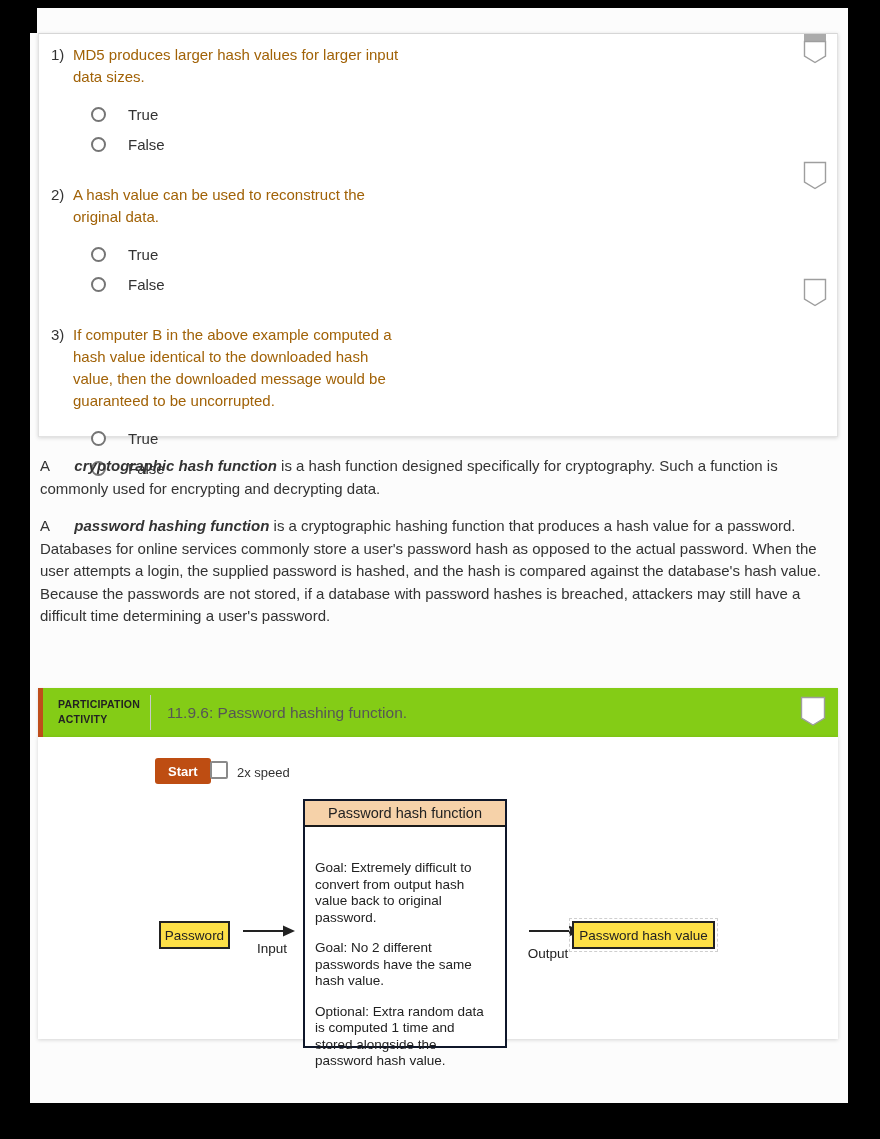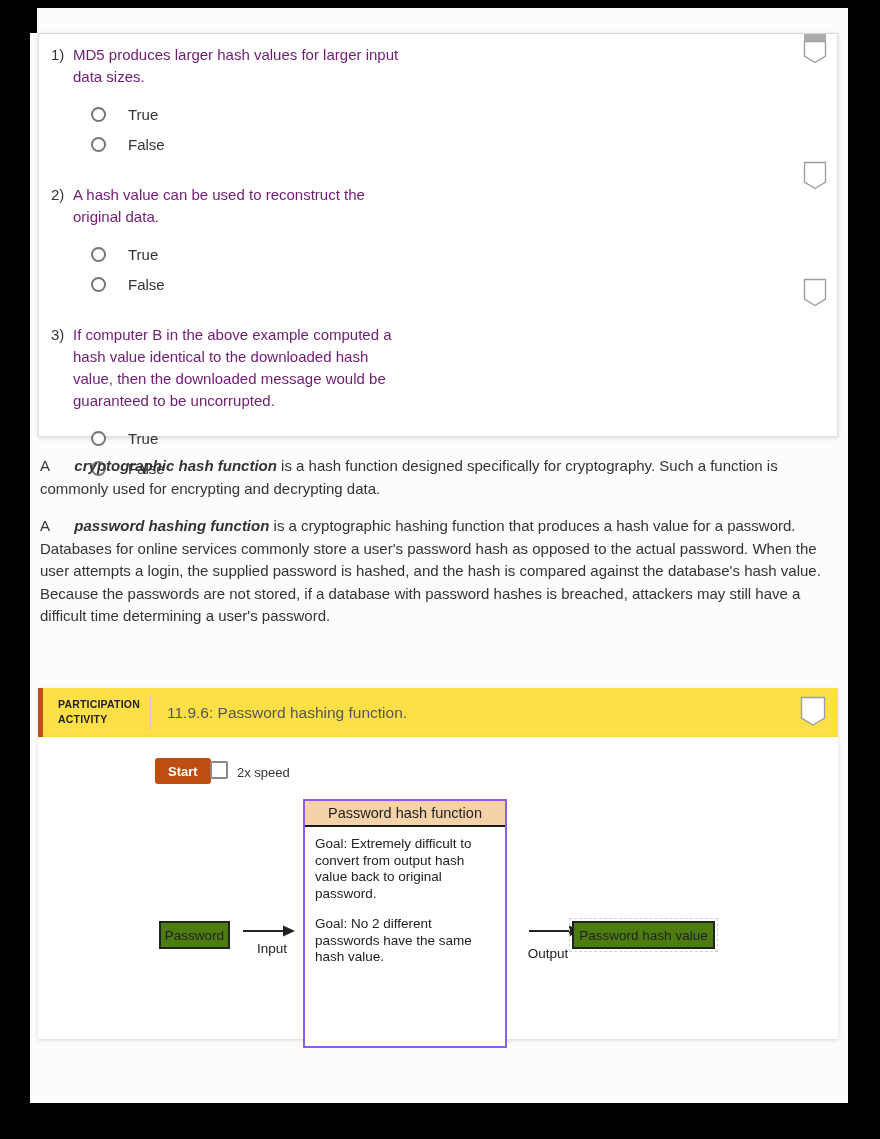--- a/index.html
+++ b/index.html
@@ -19,42 +19,42 @@
 
   
   .question-card {
     position:absolute; left:8px; top:25px; width:800px; height:404px;
     background:#fff; border:1px solid #e2e2e2; border-top-color:#d6d6d6;
     box-shadow:0 1px 4px rgba(0,0,0,0.16);
     padding:10px 0 0 12px;
   }
   .question { display:flex; margin-bottom:25px; }
   .qnum { width:22px; font-size:15px; line-height:22px; color:#333; flex:none; }
-  .qtext { max-width:332px; font-size:15px; line-height:22px; color:#701a75; }
+  .qtext { max-width:332px; font-size:15px; line-height:22px; color:#a16207; }
   .options { margin-top:11px; margin-left:18px; }
   .option { display:flex; align-items:center; height:30px; cursor:pointer; }
   .radio {
     width:15px; height:15px; border:2px solid #757575; border-radius:50%;
     background:#fff; flex:none;
   }
   .option-label { margin-left:22px; font-size:15px; color:#333; }
 
   .flag { position:absolute; right:10px; width:24px; }
   .flag-1 { top:0; }  .flag-2 { top:127px; }  .flag-3 { top:244px; }
 
   
   .section { position:absolute; left:10px; top:447px; width:800px; }
   .section h2 { font-size:17.5px; font-weight:bold; color:#333; margin-bottom:21px; }
   .section p { font-size:15px; line-height:22.5px; color:#333; margin-bottom:15px; }
   .term { font-weight:bold; font-style:italic;margin-left:21px; }
 
   
   .pa-header {
     position:absolute; left:8px; top:680px; width:800px; height:49px;
-    background:#fde047; display:flex; align-items:stretch;
+    background:#84cc16; display:flex; align-items:stretch;
     box-shadow:0 1px 3px rgba(0,0,0,0.12);
   }
   .pa-bar { width:5px; background:#bf4e1b; flex:none; }
   .pa-type {
     margin:9px 0 0 15px; width:92px; font-size:10.5px; font-weight:bold;
     color:#222; line-height:15px; letter-spacing:0.2px; flex:none;
   }
   .pa-divider { width:1px; background:#c9c9c9; margin:7px 0; flex:none; }
   .pa-title { align-self:center; margin-left:16px; font-size:15.5px; color:#565656; }
   .pa-flag { position:absolute; right:12px; top:8px; width:26px; }
@@ -70,31 +70,31 @@
   }
   .speed-box {
     position:absolute; left:172px; top:24px; width:18px; height:18px;
     background:#fff; border:2px solid #8a8a8a; border-radius:2px; cursor:pointer;
   }
   .speed-label { position:absolute; left:199px; top:28px; font-size:13px; color:#333; cursor:pointer; }
 
   
   .func-box {
     position:absolute; left:265px; top:62px; width:204px; height:249px;
-    border:2px solid #8b5cf6; background:#fff;
+    border:2px solid #0f172a; background:#fff;
   }
   .func-head {
     height:26px; background:#f6d2a9; border-bottom:2px solid #1a1a1a;
     display:flex; align-items:center; justify-content:center;
     font-size:14.5px; color:#222;
   }
-  .func-body { padding:9px 10px; font-size:13.5px; line-height:16.5px; color:#222; }
+  .func-body { padding:9px 10px; font-size:13.5px; line-height:16.5px; color:#222;margin-top:24px; }
   .func-body p { margin-bottom:14px; }
   .node-box {
-    position:absolute; height:28px; border:2px solid #222; background:#4d7c0f;
+    position:absolute; height:28px; border:2px solid #222; background:#fde047;
     display:flex; align-items:center; justify-content:center;
     font-size:13.5px; color:#222;
   }
   .in-box  { left:121px; top:184px; width:71px; }
   .out-box { left:534px; top:184px; width:143px; outline:1px dashed #cfcfcf; outline-offset:2px; }
   .arrow { position:absolute; width:52px; height:12px; }
   .arrow-in  { left:205px; top:188px; }
   .arrow-out { left:491px; top:188px; }
   .io-label { position:absolute; font-size:13.5px; color:#222; }
   .lbl-input  { left:212px; top:204px; width:44px; text-align:center; }
@@ -199,20 +199,21 @@
   <div class="pa-body">
     <button class="start-btn">Start</button>
     <div class="speed-box"></div>
     <div class="speed-label">2x speed</div>
 
     <div class="func-box">
       <div class="func-head">Password hash function</div>
       <div class="func-body">
         <p>Goal: Extremely difficult to convert from output hash value back to original password.</p>
         <p>Goal: No 2 different passwords have the same hash value.</p>
+        <p>Optional: Extra random data is computed 1 time and stored alongside the password hash value.</p>
       </div>
     </div>
 
     <div class="node-box in-box">Password</div>
     <svg class="arrow arrow-in" viewBox="0 0 52 12">
       <line x1="0" y1="6" x2="40" y2="6" stroke="#222" stroke-width="2"></line>
       <polygon points="40,0.5 52,6 40,11.5" fill="#222"></polygon>
     </svg>
     <div class="io-label lbl-input">Input</div>
 

